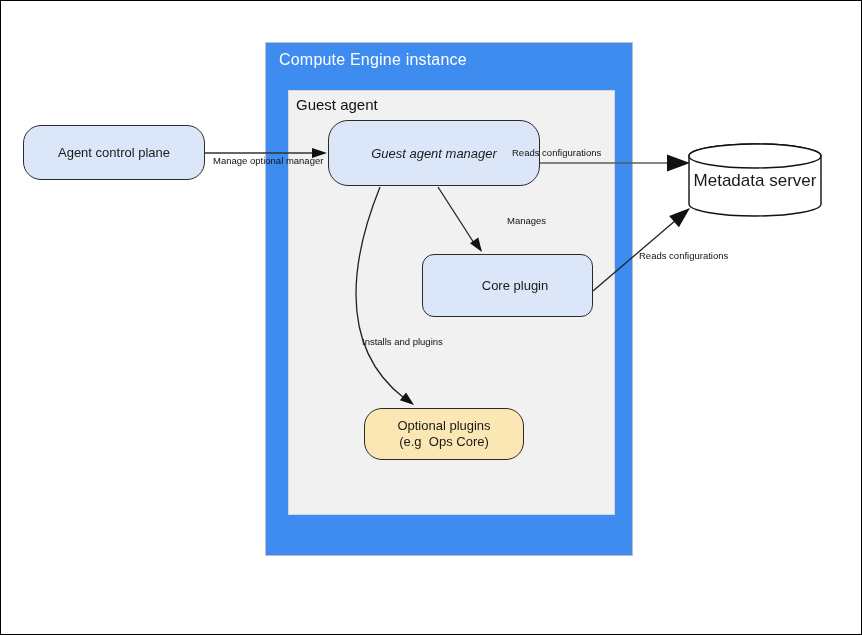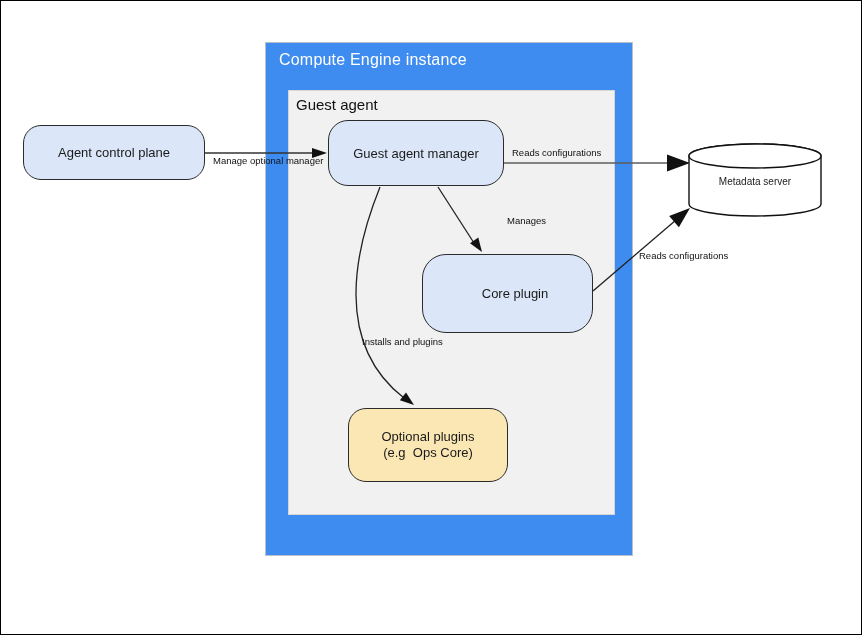--- a/index.html
+++ b/index.html
@@ -23,31 +23,31 @@
   }
   #guest-agent .container-title{
     position:absolute;left:7px;top:5px;font-size:15px;color:#111;white-space:nowrap;
   }
   .node{
     position:absolute;box-sizing:border-box;display:flex;align-items:center;
     justify-content:center;text-align:center;font-size:13px;color:#1a1a1a;
     background:#dbe7f9;border:1px solid #2b2b2b;
   }
   #node-agent-control-plane{left:22px;top:124px;width:182px;height:55px;border-radius:18px;}
-  #node-guest-agent-manager{left:327px;top:119px;width:176px;height:66px;border-radius:20px;}
-  #node-core-plugin{left:421px;top:253px;width:171px;height:79px;border-radius:24px;padding-left:15px;}
+  #node-guest-agent-manager{left:327px;top:119px;width:212px;height:66px;border-radius:20px;font-style:italic;}
+  #node-core-plugin{left:421px;top:253px;width:171px;height:63px;border-radius:12px;padding-left:15px;}
   #node-optional-plugins{
-    left:347px;top:407px;width:160px;height:74px;border-radius:18px;
+    left:363px;top:407px;width:160px;height:52px;border-radius:18px;
     background:#fae7b4;flex-direction:column;line-height:16.5px;
   }
   #node-optional-plugins .line2{white-space:pre;}
   #metadata-label{
     position:absolute;left:688px;top:157px;width:132px;height:46px;
     display:flex;align-items:center;justify-content:center;
-    font-size:10px;color:#1a1a1a;text-align:center;
+    font-size:17px;color:#1a1a1a;text-align:center;
   }
   svg#arrows{position:absolute;left:0;top:0;width:862px;height:635px;}
   .edge-label{
     position:absolute;font-size:9.5px;color:#111;white-space:nowrap;
   }
   #label-manage-optional-plugins{left:212px;top:154px;width:96px;text-align:center;}
   #label-reads-config-manager{left:511px;top:146px;}
   #label-manages{left:467px;top:214px;margin-left:39px;}
   #label-reads-config-core{left:638px;top:249px;}
   #label-installs-and-updates{left:361px;top:335px;}

